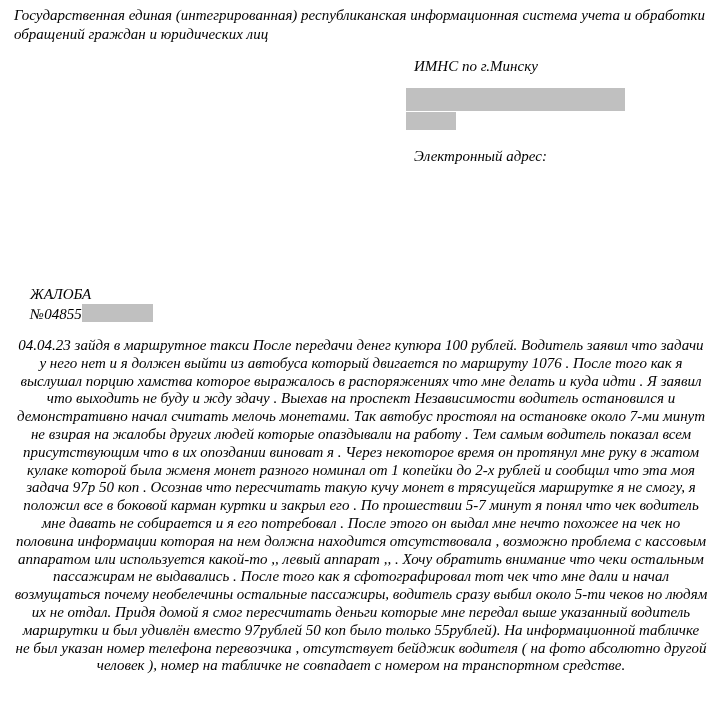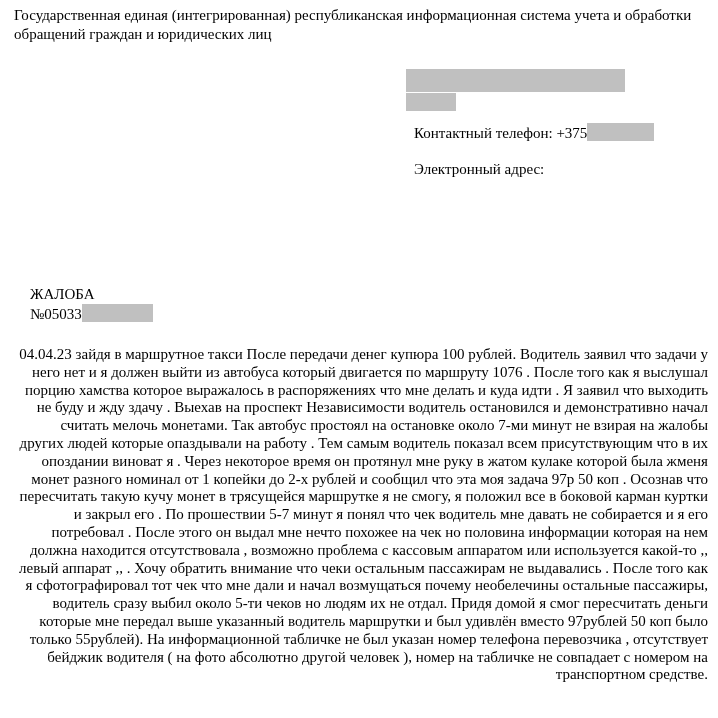--- a/index.html
+++ b/index.html
@@ -10,20 +10,21 @@
   }
   .page {
     position: relative;
     width: 718px;
     height: 718px;
     background: #ffffff;
     color: #000000;
     font-family: "Liberation Serif", serif;
     font-size: 15px;
     overflow: hidden;
+    font-style: italic;
   }
   .header {
     position: absolute;
     left: 14px;
     top: 6px;
     width: 694px;
     line-height: 19px;
   }
   .right-col {
     position: absolute;
@@ -53,51 +54,48 @@
     top: 285px;
     line-height: 19px;
   }
   .r-num    { width: 71px; height: 18px; }
   .body-text {
     position: absolute;
     left: 14px;
     top: 337px;
     width: 694px;
     line-height: 17.8px;
-    text-align: right;
-    margin-top: 9px;
+    text-align: center;
   }
 </style>
 </head>
 <body>
 
 <div class="page">
 
   <div class="header">Государственная единая (интегрированная) республиканская информационная система учета и обработки обращений граждан и юридических лиц</div>
 
   <div class="right-col">
 
+    <div class="line">ИМНС по г.Минску</div>
 
     <span class="redact r-name"></span>
 
 
 
     <span class="redact r-addr3"></span>
 
-    <div class="line phone-line">
-      <span>Контактный телефон: +375</span><span class="redact r-phone"></span>
-    </div>
 
     <div class="line email-label">Электронный адрес:</div>
 
 
   </div>
 
   <div class="complaint">
     <div class="line">ЖАЛОБА</div>
     <div class="line">
-      <span>№05033</span><span class="redact r-num"></span>
+      <span>№04855</span><span class="redact r-num"></span>
     </div>
   </div>
 
   <div class="body-text">04.04.23 зайдя в маршрутное такси После передачи денег купюра 100 рублей. Водитель заявил что задачи у него нет и я должен выйти из автобуса который двигается по маршруту 1076 . После того как я выслушал порцию хамства которое выражалось в распоряжениях что мне делать и куда идти . Я заявил что выходить не буду и жду здачу . Выехав на проспект Независимости водитель остановился и демонстративно начал считать мелочь монетами. Так автобус простоял на остановке около 7-ми минут не взирая на жалобы других людей которые опаздывали на работу . Тем самым водитель показал всем присутствующим что в их опоздании виноват я . Через некоторое время он протянул мне руку в жатом кулаке которой была жменя монет разного номинал от 1 копейки до 2-х рублей и сообщил что эта моя задача 97р 50 коп . Осознав что пересчитать такую кучу монет в трясущейся маршрутке я не смогу, я положил все в боковой карман куртки и закрыл его . По прошествии 5-7 минут я понял что чек водитель мне давать не собирается и я его потребовал . После этого он выдал мне нечто похожее на чек но половина информации которая на нем должна находится отсутствовала , возможно проблема с кассовым аппаратом или используется какой-то ,, левый аппарат ,, . Хочу обратить внимание что чеки остальным пассажирам не выдавались . После того как я сфотографировал тот чек что мне дали и начал возмущаться почему необелечины остальные пассажиры, водитель сразу выбил около 5-ти чеков но людям их не отдал. Придя домой я смог пересчитать деньги которые мне передал выше указанный водитель маршрутки и был удивлён вместо 97рублей 50 коп было только 55рублей). На информационной табличке не был указан номер телефона перевозчика , отсутствует бейджик водителя ( на фото абсолютно другой человек ), номер на табличке не совпадает с номером на транспортном средстве.</div>
 
 </div>
 
 </body></html>

